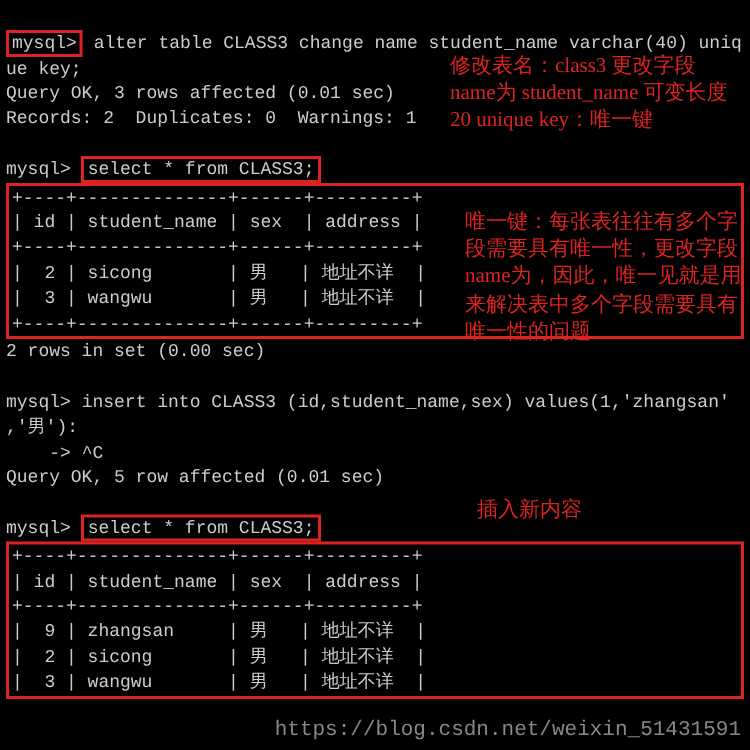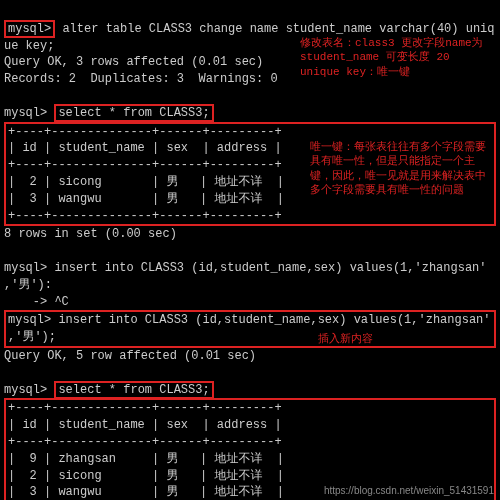--- a/index.html
+++ b/index.html
@@ -26,64 +26,63 @@
   }
   .hlrow {
     border: 2px solid #d22;
     display: block;
     padding: 0 2px;
     margin: 0;
   }
   .annot {
     position: absolute;
     color: #d22;
-    font-family: Liberation Mono, monospace;
-    font-size: 11px;
+    font-family: Liberation Serif, serif;
+    font-size: 14px;
     line-height: 1.3;
     white-space: normal;
   }
   .watermark {
     position: absolute;
     right: 6px;
     bottom: 2px;
     color: #888;
-    font-family: Liberation Sans, sans-serif;
-    font-size: 10px;
+    font-family: Liberation Mono, monospace;
+    font-size: 14px;
   }
 </style>
 </head>
 <body>
 
 <div class="term">
 <span><span class="hlbox">mysql&gt;</span> <span>alter table CLASS3 change name student_name varchar(40) uniq</span></span>
 <span>ue key;</span>
 <span>Query OK, 3 rows affected (0.01 sec)</span>
-<span>Records: 2  Duplicates: 3  Warnings: 0</span>
+<span>Records: 2  Duplicates: 0  Warnings: 1</span>
 
 <span><span>mysql&gt;</span> <span class="hlbox">select * from CLASS3;</span></span>
 <div class="hlrow"><span>+----+--------------+------+---------+</span>
 <span>| id | student_name | sex  | address |</span>
 <span>+----+--------------+------+---------+</span>
 <span>|  2 | sicong       | 男   | 地址不详  |</span>
 <span>|  3 | wangwu       | 男   | 地址不详  |</span>
-<span>+----+--------------+------+---------+</span></div><span>8 rows in set (0.00 sec)</span>
+<span>+----+--------------+------+---------+</span></div><span>2 rows in set (0.00 sec)</span>
 
 <span><span>mysql&gt;</span> <span>insert into CLASS3 (id,student_name,sex) values(1,'zhangsan'</span></span>
 <span>,'男'):</span>
 <span><span>    -&gt;</span> <span>^C</span></span>
-<div class="hlrow"><span>mysql&gt;</span> <span>insert into CLASS3 (id,student_name,sex) values(1,'zhangsan'</span>
-<span>,'男');</span></div><span>Query OK, 5 row affected (0.01 sec)</span>
+<span>Query OK, 5 row affected (0.01 sec)</span>
 
 <span><span>mysql&gt;</span> <span class="hlbox">select * from CLASS3;</span></span>
 <div class="hlrow"><span>+----+--------------+------+---------+</span>
 <span>| id | student_name | sex  | address |</span>
 <span>+----+--------------+------+---------+</span>
 <span>|  9 | zhangsan     | 男   | 地址不详  |</span>
 <span>|  2 | sicong       | 男   | 地址不详  |</span>
 <span>|  3 | wangwu       | 男   | 地址不详  |</span>
 </div>
 </div>
 
 <div class="annot" style="left:300px;top:36px;width:190px">修改表名：class3 更改字段name为 student_name 可变长度 20 unique key：唯一键</div>
-<div class="annot" style="left:310px;top:140px;width:185px">唯一键：每张表往往有多个字段需要具有唯一性，但是只能指定一个主键，因此，唯一见就是用来解决表中多个字段需要具有唯一性的问题</div>
+<div class="annot" style="left:310px;top:140px;width:185px">唯一键：每张表往往有多个字段需要具有唯一性，更改字段name为，因此，唯一见就是用来解决表中多个字段需要具有唯一性的问题</div>
 <div class="annot" style="left:318px;top:332px;width:120px">插入新内容</div>
 
 <div class="watermark">https://blog.csdn.net/weixin_51431591</div>
 
 </body></html>

